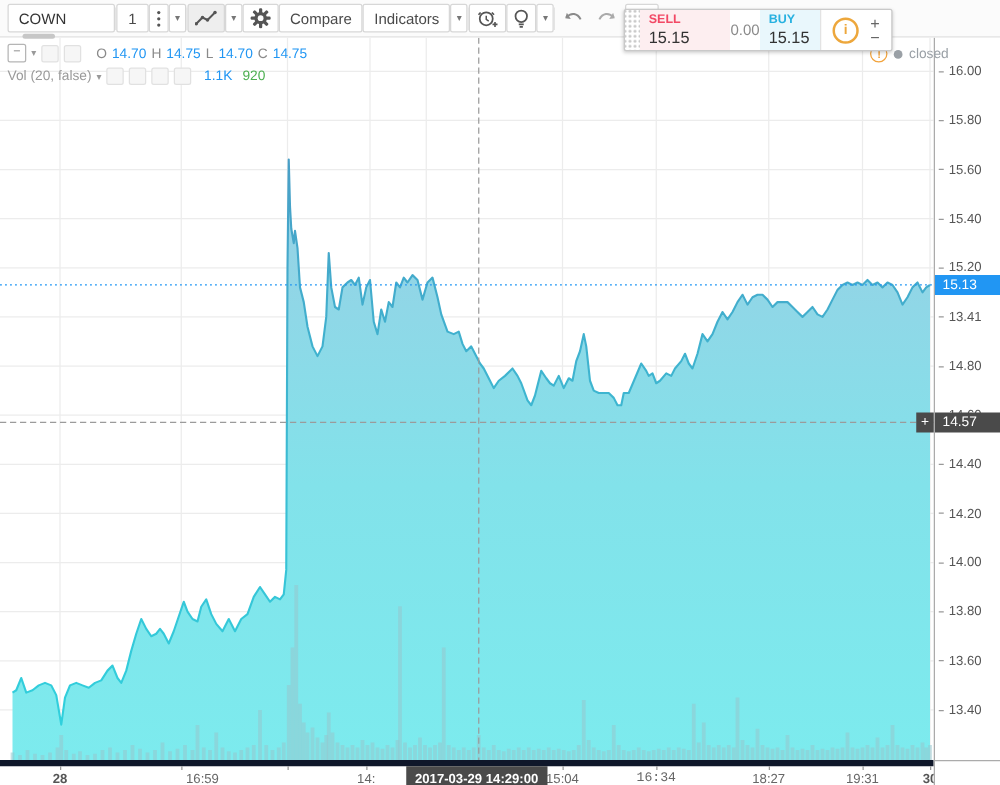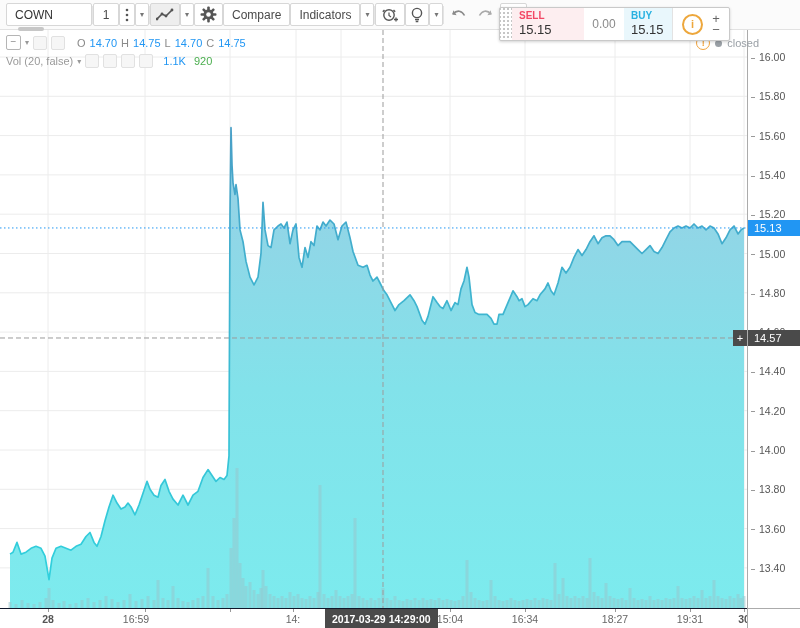--- a/index.html
+++ b/index.html
@@ -25,21 +25,21 @@
          box-shadow:0 1px 3px rgba(0,0,0,.18);}
   .drag{width:12px;background-image:radial-gradient(#c6c6c6 1px, transparent 1.2px);
         background-size:4px 4px;background-position:2px 3px;}
   .tr-sec{padding:2px 7px;box-sizing:border-box;}
   .sell{width:72px;background:#fdeef0;}
   .buy{width:48px;background:#e9f7fc;}
   .tr-lab{font-size:10px;font-weight:bold;line-height:12px;}
   .sell .tr-lab{color:#f24865;}
   .buy .tr-lab{color:#27b1e0;}
   .tr-price{font-size:13px;color:#333;line-height:15px;}
-  .mid{width:40px;display:flex;align-items:center;justify-content:center;font-size:12px;color:#8a8a8a;}
+  .mid{width:24px;display:flex;align-items:center;justify-content:center;font-size:12px;color:#8a8a8a;}
   .infobox{width:56px;border-left:1px solid #e3e3e3;display:flex;align-items:center;justify-content:space-evenly;}
   .info-circ{width:17px;height:17px;border-radius:50%;border:2px solid #eda73c;color:#eda73c;
              font-size:11px;font-weight:bold;display:flex;align-items:center;justify-content:center;}
   .pm{display:flex;flex-direction:column;align-items:center;color:#666;font-size:13px;line-height:11px;}
   .pm span{cursor:default;}
 
   .top-right-btn{position:absolute;top:3px;z-index:4;width:30px;height:24px;display:flex;
                  align-items:center;justify-content:center;background:#fbfbfb;border:1px solid #dcdcdc;border-radius:2px;color:#555;}
 
   
@@ -68,21 +68,21 @@
   
   .chart-wrap{position:absolute;left:0;top:30px;width:747px;height:578px;}
   .price-axis{position:absolute;left:747px;top:30px;width:53px;height:578px;background:#fff;
               border-left:1px solid #ababab;box-sizing:border-box;font-size:10.5px;color:#555;}
   .ylab{position:absolute;left:3px;white-space:nowrap;}
   .ylab::before{content:"";display:inline-block;width:4px;height:1px;background:#999;
                 vertical-align:middle;margin-right:4px;}
   .tag{position:absolute;left:0;width:53px;height:16px;line-height:16px;padding-left:6px;
        color:#fff;font-size:11px;box-sizing:border-box;}
   .time-axis{position:absolute;left:0;top:608px;width:747px;height:20px;background:#fff;
-             border-top:1px solid #0f172a;box-sizing:border-box;}
+             border-top:5px solid #0f172a;box-sizing:border-box;}
   .xlab{position:absolute;top:4px;transform:translateX(-50%);font-size:10.5px;color:#666;white-space:nowrap;}
   .xlab.bold{font-weight:bold;color:#555;}
   .xtick{position:absolute;top:0;width:1px;height:3px;background:#999;}
   .x-tooltip{position:absolute;top:0;height:19px;background:#4a4a4a;color:#fff;font-size:10.5px;
              font-weight:bold;display:flex;align-items:center;padding:0 7px;white-space:nowrap;}
   .corner{position:absolute;left:747px;top:608px;width:53px;height:20px;background:#fff;
           border-top:1px solid #ababab;border-left:1px solid #ababab;box-sizing:border-box;}
   .alert-plus{position:absolute;width:14px;height:16px;background:#4a4a4a;color:#fff;z-index:4;
               font-size:11px;line-height:16px;text-align:center;}
 </style>
@@ -471,46 +471,46 @@
   </div>
 
   <div class="alert-plus" id="alert-plus" style="left: 733px; top: 329.995px;">+</div>
 
   <div class="price-axis" id="price-axis">
       <div class="ylab" style="top: 21px;">16.00</div>
       <div class="ylab" style="top: 60.3px;">15.80</div>
       <div class="ylab" style="top: 99.6px;">15.60</div>
       <div class="ylab" style="top: 138.9px;">15.40</div>
       <div class="ylab" style="top: 178.2px;">15.20</div>
-      <div class="ylab" style="top: 217.5px;">15.00</div>
+      <div class="ylab" style="top: 217.5px;">13.41</div>
       <div class="ylab" style="top: 256.8px;">14.80</div>
       <div class="ylab" style="top: 296.1px;">14.60</div>
       <div class="ylab" style="top: 335.4px;">14.40</div>
       <div class="ylab" style="top: 374.7px;">14.20</div>
       <div class="ylab" style="top: 414px;">14.00</div>
       <div class="ylab" style="top: 453.3px;">13.80</div>
       <div class="ylab" style="top: 492.6px;">13.60</div>
       <div class="ylab" style="top: 531.9px;">13.40</div>
       <div class="tag" style="background: rgb(33, 150, 243); top: 189.955px;">15.13</div>
       <div class="tag" style="background: rgb(74, 74, 74); top: 299.995px;">14.57</div>
     </div>
 
   <div class="time-axis" id="time-axis">
       <div class="xtick" style="left: 48px;"></div>
       <div class="xlab bold" style="left: 48px;">28</div>
       <div class="xtick" style="left: 145px;"></div>
-      <div class="xlab" style="left: 136px;">16:59</div>
+      <div class="xlab" style="left: 162px;">16:59</div>
       <div class="xtick" style="left: 230px;"></div>
       <div class="xlab bold" style="left: 230px; margin-top: 48px;">29</div>
       <div class="xtick" style="left: 293px;"></div>
       <div class="xlab" style="left: 293px;">14:</div>
       <div class="xtick" style="left: 450px;"></div>
       <div class="xlab" style="left: 450px;">15:04</div>
       <div class="xtick" style="left: 525px;"></div>
-      <div class="xlab" style="left: 525px;">16:34</div>
+      <div class="xlab" style="left: 525px; font-family: Liberation Mono, monospace;">16:34</div>
       <div class="xtick" style="left: 615px;"></div>
       <div class="xlab" style="left: 615px;">18:27</div>
       <div class="xtick" style="left: 690px;"></div>
       <div class="xlab" style="left: 690px;">19:31</div>
       <div class="xtick" style="left: 744px;"></div>
       <div class="xlab bold" style="left: 744px;">30</div>
       <div class="x-tooltip" style="left: 325px;">2017-03-29 14:29:00</div>
     </div>
   <div class="corner"></div>
 

